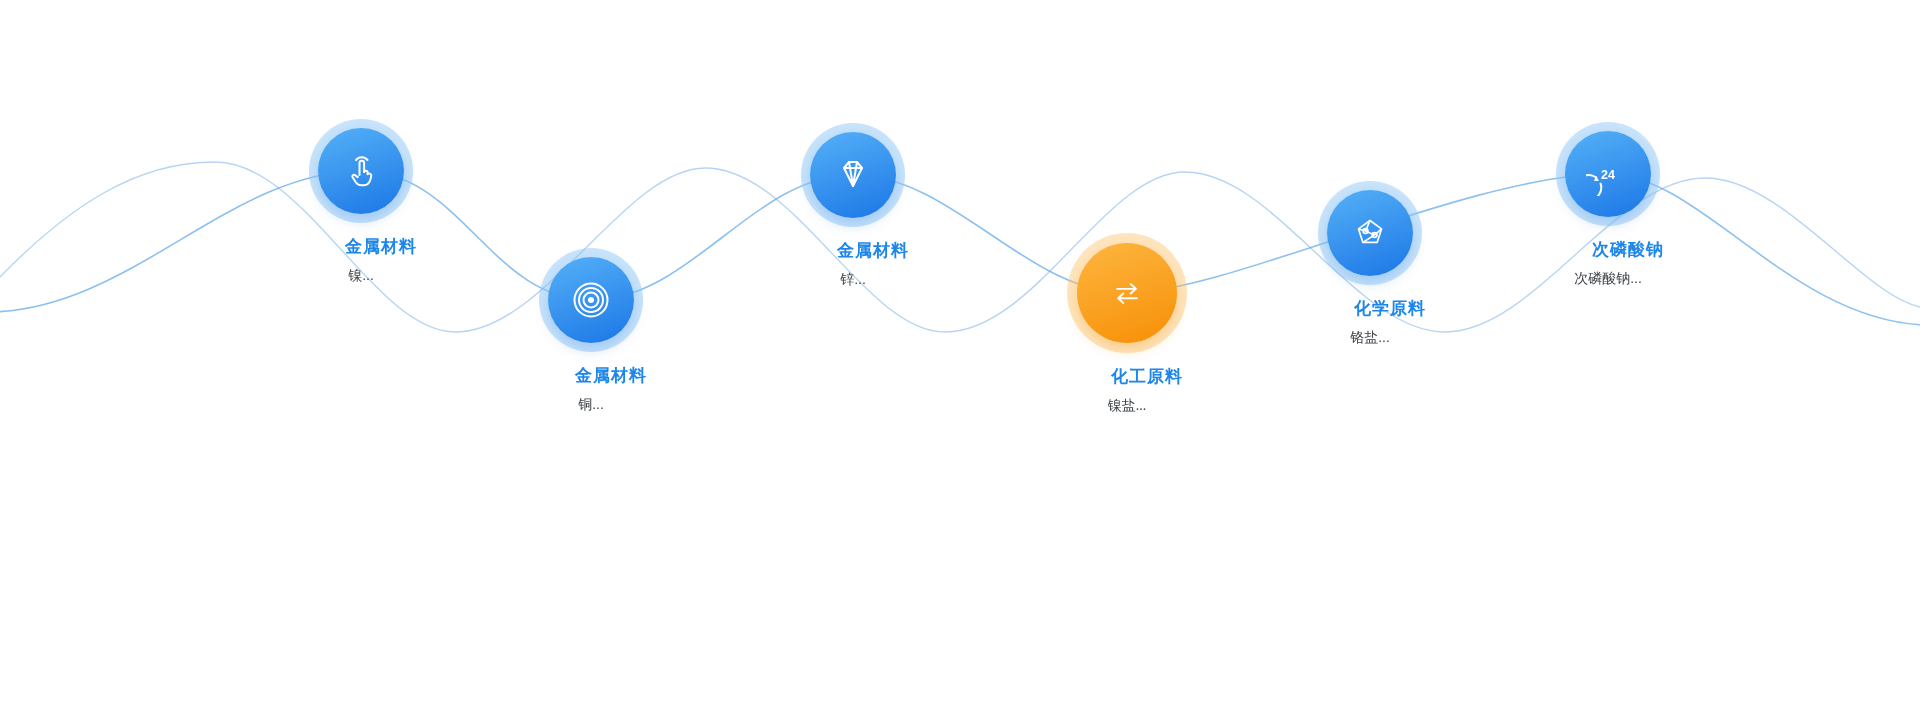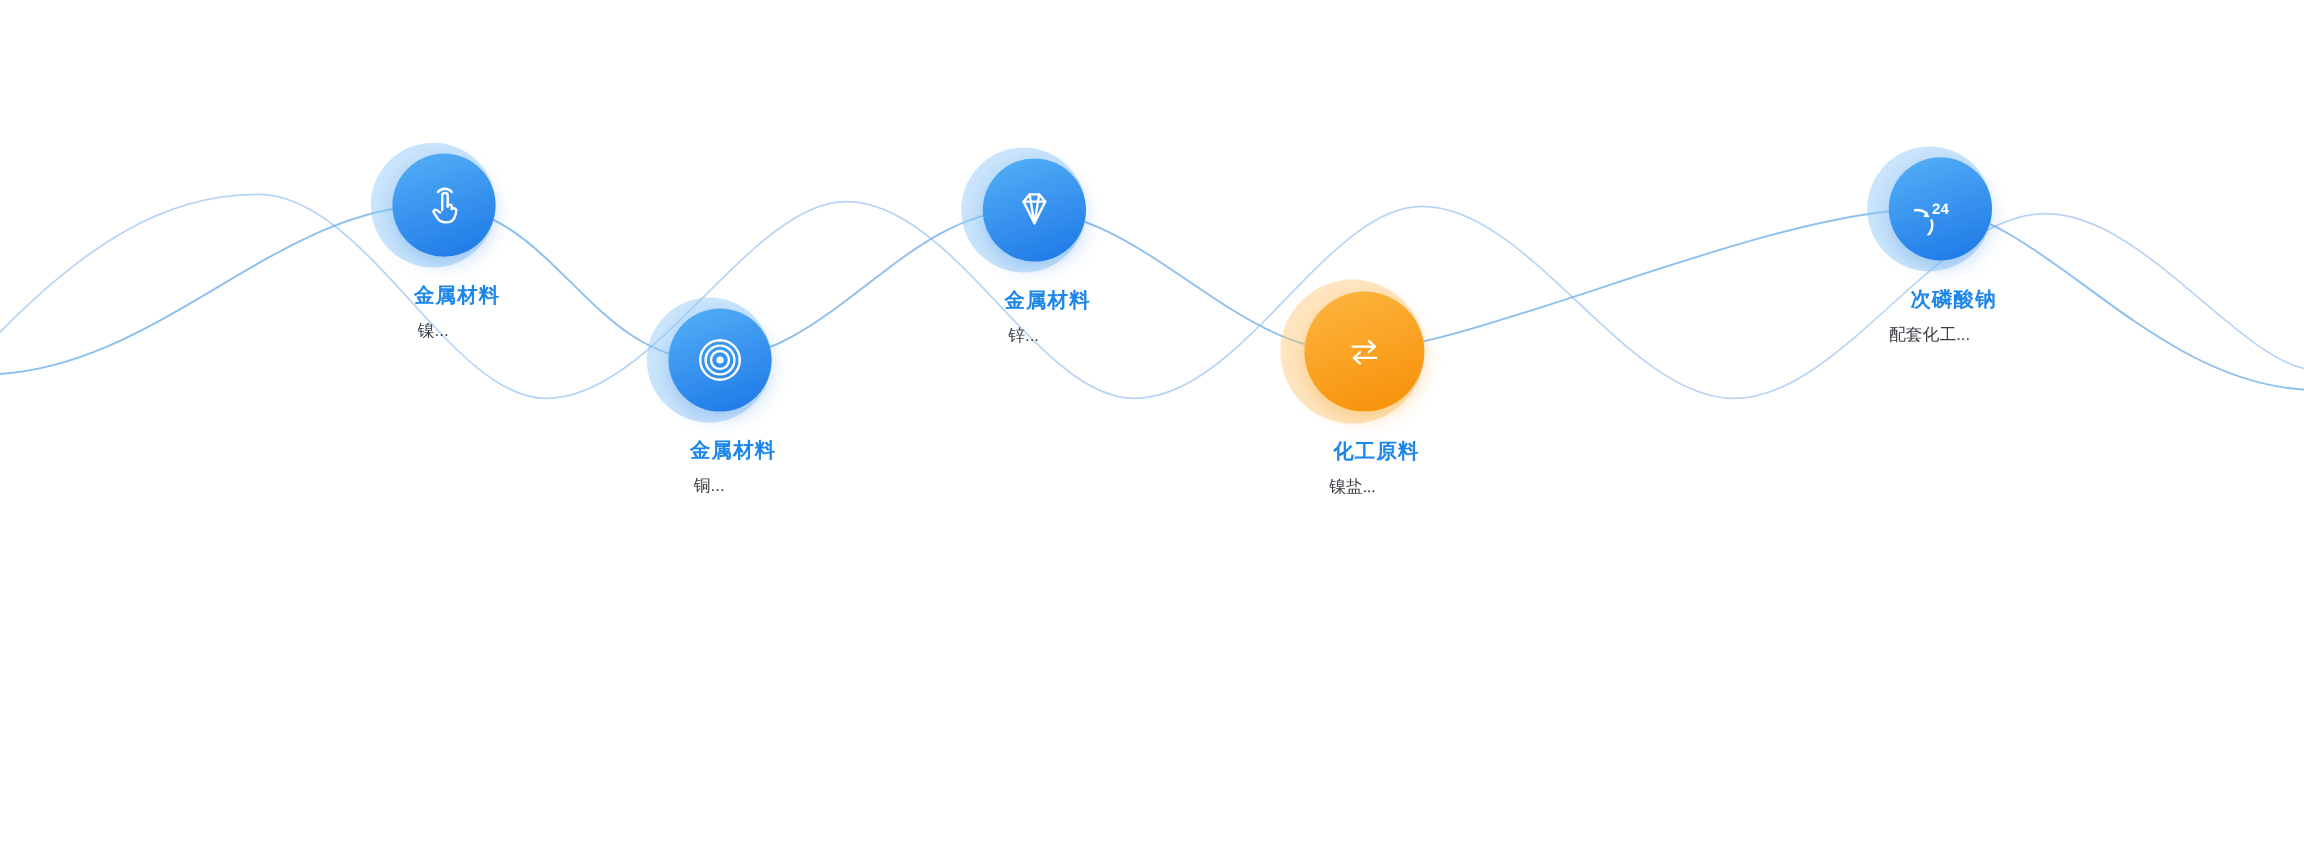--- a/index.html
+++ b/index.html
@@ -13,21 +13,21 @@
 
   .node{
     position:absolute;
     display:flex;flex-direction:column;align-items:center;
     transform:translateX(-50%);
     cursor:pointer;
     z-index:2;
   }
   .halo{
     border-radius:50%;
-    display:flex;align-items:center;justify-content:flex-end;
+    display:flex;align-items:center;justify-content:center;
   }
   .halo.blue{width:104px;height:104px;background:rgba(147,201,247,.5);}
   .halo.orange{width:120px;height:120px;background:rgba(252,198,112,.45);}
   .circle{
     border-radius:50%;
     display:flex;align-items:center;justify-content:center;
   }
   .circle.blue{
     width:86px;height:86px;
     background:linear-gradient(160deg,#55b1f7 0%,#1b76e6 100%);
@@ -141,30 +141,47 @@
             <path d="M31.5 27 H14"></path>
             <path d="M18.5 22.5 L13.5 27 L18.5 31.5"></path>
           </g>
         </svg>
       </div>
     </div>
     <div class="label">化工原料</div>
     <div class="sub">镍盐...</div>
   </div>
 
+  <div class="node n5">
+    <div class="halo blue">
+      <div class="circle blue">
+        <svg width="44" height="44" viewBox="0 0 44 44">
+          <g fill="none" stroke="#fff" stroke-width="1.7" stroke-linejoin="round">
+            <path d="M22 9.5 L33.5 17.9 L29.1 31.4 L14.9 31.4 L10.5 17.9 Z"></path>
+            <path d="M22 9.5 L17.5 20 M10.5 17.9 L17.5 20 M17.5 20 L26.5 24 M33.5 17.9 L26.5 24 M26.5 24 L14.9 31.4"></path>
+            <circle cx="17.5" cy="20" r="2.4" fill="#1b76e6" opacity="0"></circle>
+            <circle cx="17.5" cy="20" r="2.4"></circle>
+            <circle cx="26.5" cy="24" r="2.4"></circle>
+          </g>
+        </svg>
+      </div>
+    </div>
+    <div class="label">化学原料</div>
+    <div class="sub">铬盐...</div>
+  </div>
 
   <div class="node n6">
     <div class="halo blue">
       <div class="circle blue">
         <svg width="44" height="44" viewBox="0 0 44 44">
           <g fill="none" stroke="#fff" stroke-width="2" stroke-linecap="round">
             <path d="M14.6 31.6 A12.5 12.5 0 1 1 10.2 25.5"></path>
           </g>
           <path d="M10.4 24 L7.8 28.8 L12.9 29.1 Z" fill="#fff"></path>
           <text x="22" y="26.5" font-size="12.5" fill="#ffffff" text-anchor="middle" font-family="Liberation Sans, sans-serif" font-weight="700">24</text>
         </svg>
       </div>
     </div>
     <div class="label">次磷酸钠</div>
-    <div class="sub">配套化工...</div>
+    <div class="sub">次磷酸钠...</div>
   </div>
 
 </div>
 
 </body></html>

